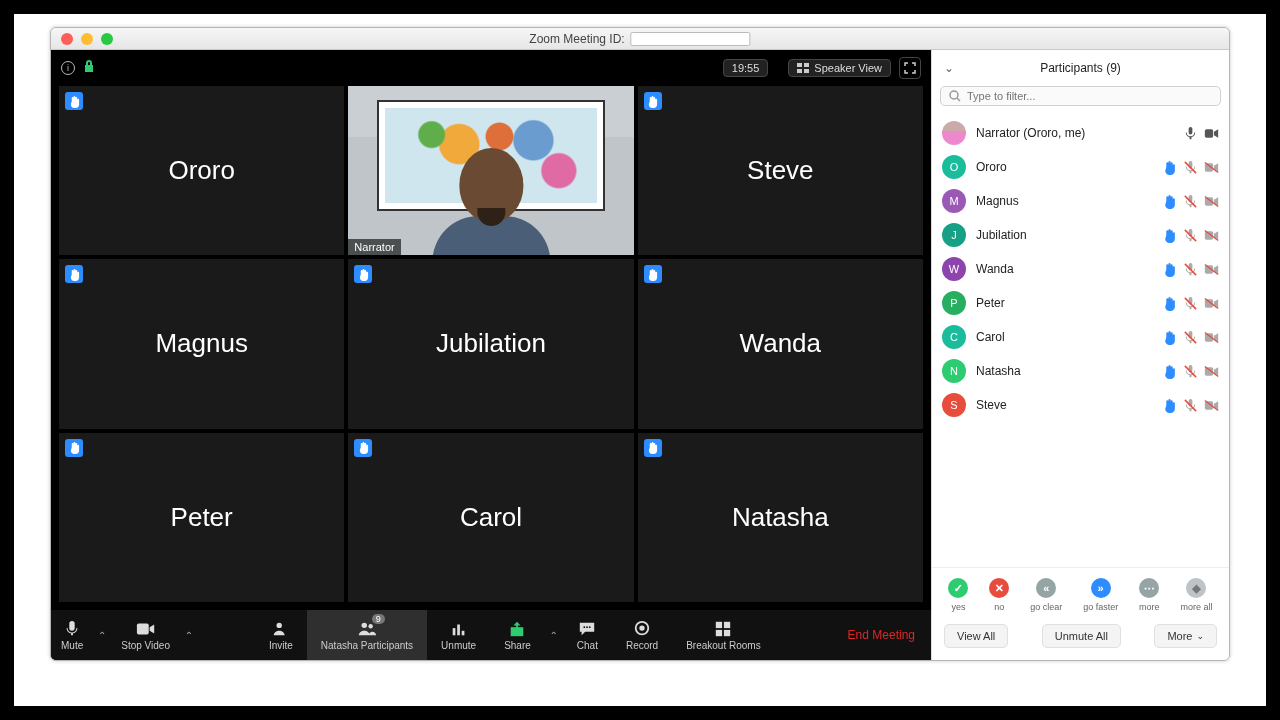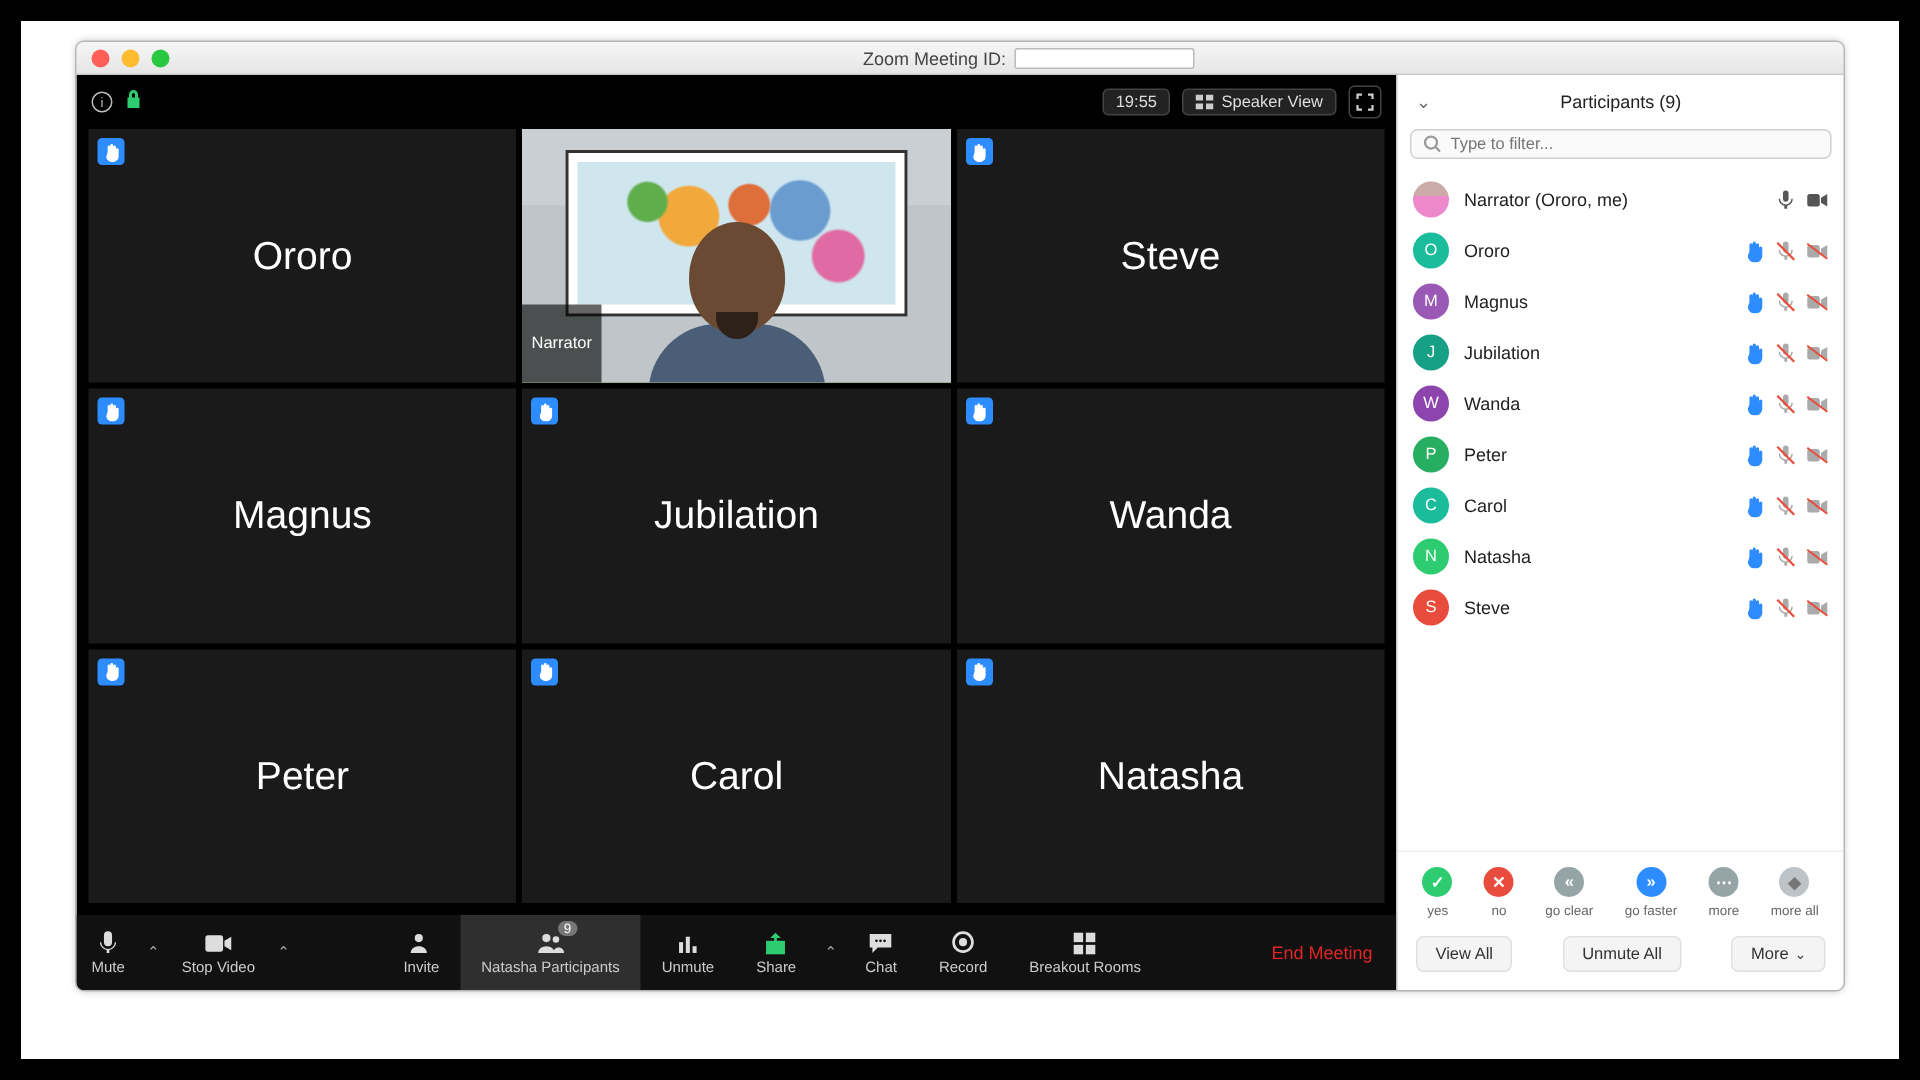--- a/index.html
+++ b/index.html
@@ -2,40 +2,40 @@
 <html><head>
 <meta charset="utf-8">
 <style>
   * { box-sizing: border-box; margin: 0; padding: 0; font-family: -apple-system, BlinkMacSystemFont, "Segoe UI", Helvetica, Arial, sans-serif; }
   body { background:#fff; width:1280px; height:720px; overflow:hidden; border:14px solid #000; }
   .window { position:absolute; left:50px; top:27px; width:1180px; height:634px; background:#ececec; border:1px solid #b5b5b5; border-radius:6px; overflow:hidden; display:flex; flex-direction:column; box-shadow:0 0 4px rgba(0,0,0,.2);}
   .titlebar { height:22px; background:linear-gradient(#f6f6f6,#e6e6e6); border-bottom:1px solid #c9c9c9; display:flex; align-items:center; position:relative; }
   .traffic { display:flex; gap:8px; margin-left:10px;}
   .tl { width:12px; height:12px; border-radius:50%; }
   .tl.r{background:#ff5f57;} .tl.y{background:#febc2e;} .tl.g{background:#28c840;}
-  .titlecenter { position:absolute; left:50%; transform:translateX(-50%); display:flex; align-items:center; gap:6px; font-size:12px; color:#444;margin-left:46px;}
+  .titlecenter { position:absolute; left:50%; transform:translateX(-50%); display:flex; align-items:center; gap:6px; font-size:12px; color:#444;}
   .titlecenter input { width:120px; height:14px; border:1px solid #bbb; border-radius:2px; background:#fff; font-size:10px; }
   .body { flex:1; display:flex; min-height:0;}
   
   .video-area { width:880px; background:#000; display:flex; flex-direction:column; }
   .video-top { height:36px; display:flex; align-items:center; justify-content:space-between; padding:0 10px; color:#fff;}
   .vt-left { display:flex; align-items:center; gap:8px;}
   .info-icon{ width:14px;height:14px;border:1.5px solid #bbb;border-radius:50%; display:flex;align-items:center;justify-content:center;font-size:9px;color:#bbb;}
   .lock-icon svg{width:12px;height:14px;}
   .vt-right { display:flex; align-items:center; gap:8px;}
-  .pill { background:#222; border:1px solid #444; border-radius:4px; padding:2px 8px; font-size:11px; color:#ddd; display:flex; align-items:center; gap:5px;}
+  .pill { background:#222; border:1px solid #444; border-radius:4px; padding:2px 8px; font-size:11px; color:#ddd; display:flex; align-items:center; gap:5px;margin-left:12px;}
   .fullscr{ width:22px;height:22px;border:1px solid #444;border-radius:4px;display:flex;align-items:center;justify-content:center;}
   .fullscr svg{width:12px;height:12px;}
   .grid-wrap{ flex:1; padding:0 8px 8px 8px; }
   .grid { display:grid; grid-template-columns:repeat(3,1fr); grid-template-rows:repeat(3,1fr); gap:4px; height:100%;}
   .tile { background:#1a1a1a; position:relative; display:flex; align-items:center; justify-content:center; color:#fff; font-size:26px; font-weight:400;}
   .tile.active{ outline:3px solid #7fd43a; outline-offset:-3px; background:#ccd4d8;}
   .tile .hand { position:absolute; top:6px; left:6px; width:18px;height:18px; background:#2d8cff; border-radius:3px; display:flex;align-items:center;justify-content:center;}
   .tile .hand svg{width:11px;height:13px;}
-  .tile .tag { position:absolute; bottom:0; left:0; background:rgba(0,0,0,.6); color:#fff; font-size:11px; padding:20px 6px;}
+  .tile .tag { position:absolute; bottom:0; left:0; background:rgba(0,0,0,.6); color:#fff; font-size:11px; padding:2px 6px;}
   .tile.active .camera{ width:100%;height:100%; position:relative; overflow:hidden; background:linear-gradient(#c9cfd3 0 30%, #bfc5c9 30% 100%);}
   .mapframe{position:absolute;left:10%;top:8%;width:80%;height:66%;background:#fff;border:2px solid #333;}
   .mapbg{position:absolute;inset:6px;background:
     radial-gradient(circle at 22% 28%, #5fae4b 0 7%, transparent 8%),
     radial-gradient(circle at 35% 38%, #f2a93b 0 13%, transparent 14%),
     radial-gradient(circle at 54% 30%, #de6f3a 0 10%, transparent 11%),
     radial-gradient(circle at 70% 34%, #6b9cd0 0 12%, transparent 13%),
     radial-gradient(circle at 82% 66%, #e06aa3 0 9%, transparent 10%),
     radial-gradient(circle at 50% 62%, #f0d24a 0 9%, transparent 10%),
     linear-gradient(#cfe6ef,#cfe6ef);}

